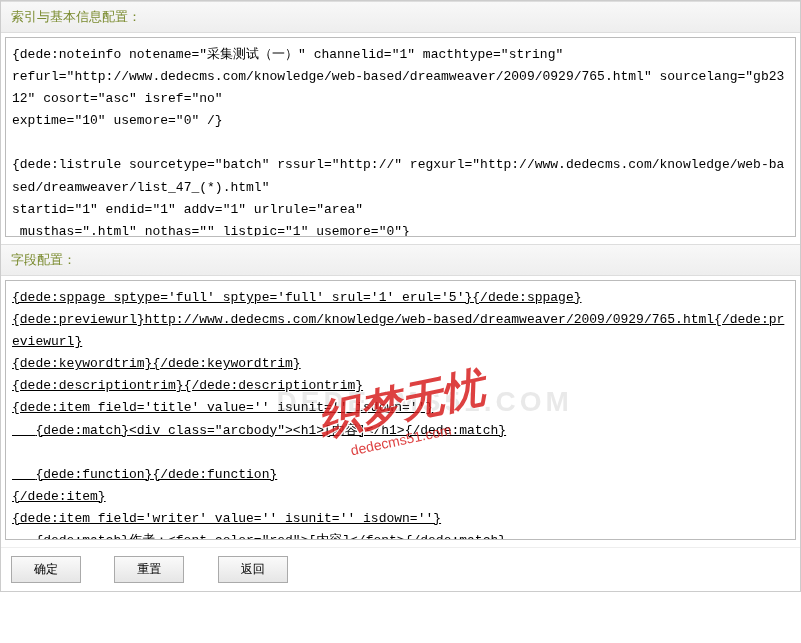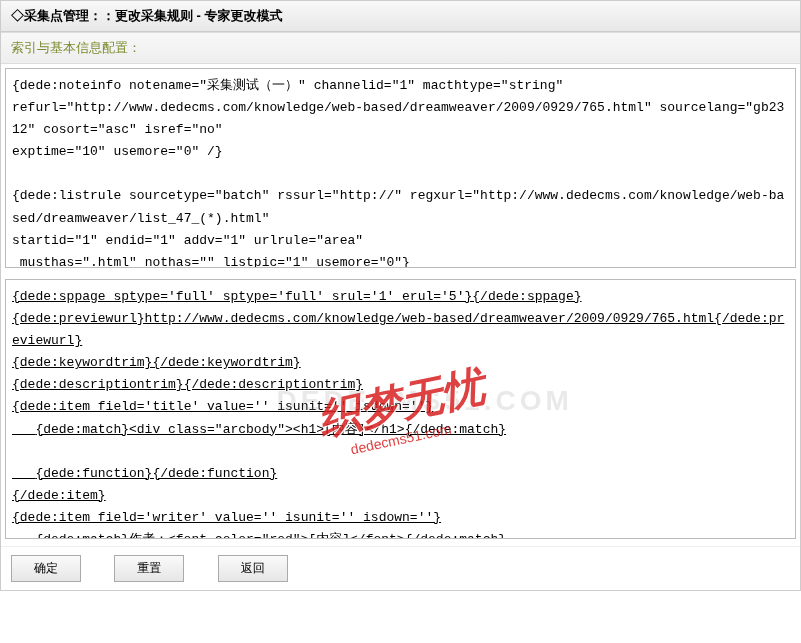--- a/index.html
+++ b/index.html
@@ -15,36 +15,36 @@
     .btn { background: linear-gradient(#fafafa, #e6e6e6); border: 1px solid #aaa; padding: 4px 22px; margin-right: 30px; font-size: 12px; cursor: pointer; font-family: inherit; }
     .watermark { position: absolute; top: 50%; left: 50%; transform: translate(-50%, -50%); pointer-events: none; opacity: 0.85; }
     .wm-text { font-size: 42px; font-weight: bold; font-style: italic; color: #d82020; transform: rotate(-12deg); font-family: "KaiTi", "STKaiti", serif; text-shadow: 1px 1px 0 #fff; }
     .wm-sub { font-size: 14px; color: #d82020; text-align: center; transform: rotate(-12deg); font-family: Arial; }
     .wm-bg { font-size: 28px; color: rgba(150,150,150,0.25); font-weight: bold; letter-spacing: 4px; position: absolute; top: 10px; left: -40px; font-family: Arial; }
   </style>
 </head>
 <body>
 
 <div class="container">
-  <div class="header">◇采集点管理：：更改采集规则 - 专家更改模式</div>
 
   <div class="section-title">索引与基本信息配置：</div>
   <div class="textarea-wrap">
     <textarea class="config-area area1" spellcheck="true" style="">{dede:noteinfo notename="采集测试（一）" channelid="1" macthtype="string"
 refurl="http://www.dedecms.com/knowledge/web-based/dreamweaver/2009/0929/765.html" sourcelang="gb2312" cosort="asc" isref="no"
 exptime="10" usemore="0" /}
 
 {dede:listrule sourcetype="batch" rssurl="http://" regxurl="http://www.dedecms.com/knowledge/web-based/dreamweaver/list_47_(*).html"
 startid="1" endid="1" addv="1" urlrule="area"
  musthas=".html" nothas="" listpic="1" usemore="0"}
     {dede:addurls}{/dede:addurls}
     {dede:batchrule}{/dede:batchrule}
     {dede:regxrule}{/dede:regxrule}</textarea>
   </div>
 
+  <div class="section-title">字段配置：</div>
   <div class="textarea-wrap" style="position:relative;">
     <textarea class="config-area area2" spellcheck="true" style="">{dede:sppage sptype='full' sptype='full' srul='1' erul='5'}{/dede:sppage}
 {dede:previewurl}http://www.dedecms.com/knowledge/web-based/dreamweaver/2009/0929/765.html{/dede:previewurl}
 {dede:keywordtrim}{/dede:keywordtrim}
 {dede:descriptiontrim}{/dede:descriptiontrim}
 {dede:item field='title' value='' isunit='' isdown=''}
    {dede:match}&lt;div class="arcbody"&gt;&lt;h1&gt;[内容]&lt;/h1&gt;{/dede:match}
 
    {dede:function}{/dede:function}
 {/dede:item}

